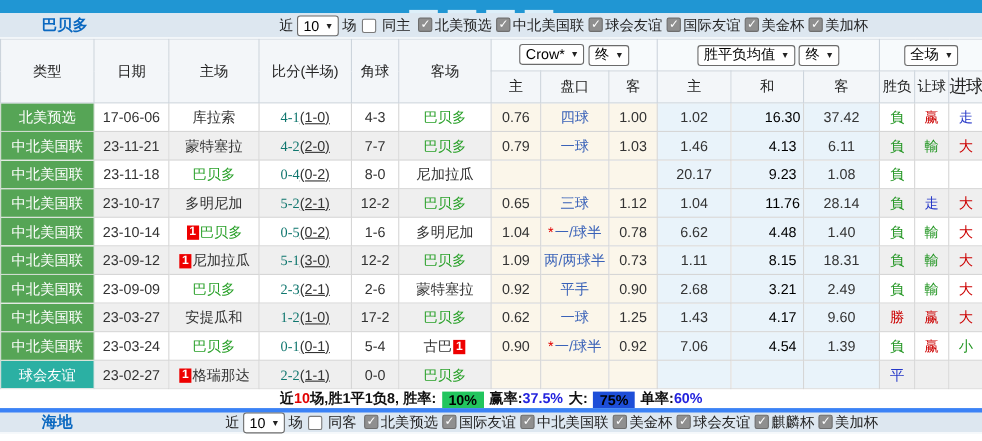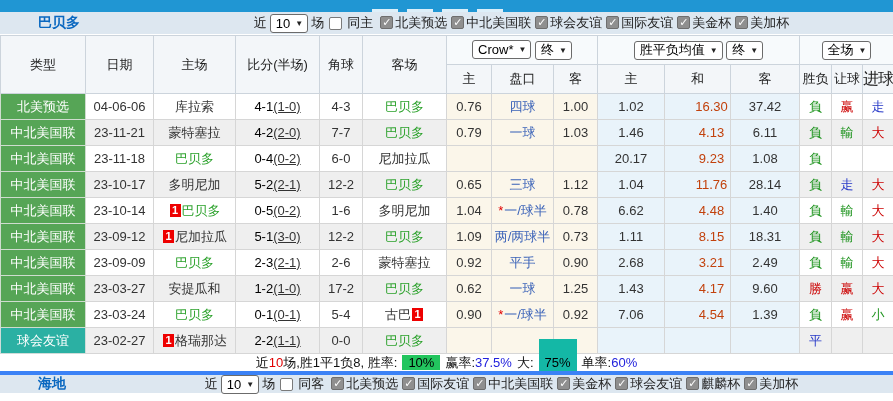--- a/index.html
+++ b/index.html
@@ -29,36 +29,36 @@
   th,td { border:1px solid #ccd4dc; padding:0; text-align:center; overflow:hidden; white-space:nowrap; }
   thead th { background:#f3f6f9; font-weight:normal; color:#222; height:29px; }
   thead .narrow { font-size:16px; letter-spacing:-1px; }
   .selcell { background:#f7fafc; }
   tbody td { height:26px; color:#333; background:#fff; border-color:#d6d6d6; }
   tr.alt td.plain { background:#efefef; }
   td.cream { background:#fbf6ea; }
   td.blue  { background:#e9f3fa; }
   td.type-green { background:#56a556; color:#fff; border-color:#cfdccf; }
   td.type-teal  { background:#2bb0a3; color:#fff; border-color:#cfdcd9; }
-  .ft { color:#000000; }
+  .ft { color:#0f766e;font-family:Liberation Serif, serif; }
   .ht { color:#333;text-decoration:underline; }
   .hl { color:#2aa12a; }
   .handi { color:#3a62b8; }
   .star { color:#e10000; margin-right:1px; }
   .rb { display:inline-block; background:#ee0000; color:#fff; font-size:11px; font-weight:bold; line-height:13px; width:11px; height:13px; vertical-align:1px; margin:0 1px; }
   .t-red { color:#cc0000; }
   .t-green { color:#1f941f; }
   .t-blue { color:#2638c8; }
-  .avgdraw { color:#c2410c;padding-left:28px; }
-  
-  .summary { height:17px; display:flex; align-items:center; justify-content:center; gap:5px; background:#fff; font-size:13px; color:#111; }
+  .avgdraw { color:#000000;padding-left:28px; }
+  
+  .summary { height:17px; display:flex; align-items:flex-end; justify-content:center; gap:5px; background:#fff; font-size:13px; color:#111;font-weight:bold; }
   .summary .num-red { color:#e10000; }
   .summary .v-blue { color:#2222dd; }
   .badge-g { background:#22c55e; color:#000; padding:0 6px; }
-  .badge-r { background:#14b8a6; color:#000; padding:16px 6px; }
+  .badge-r { background:#1d4ed8; color:#000; padding:0 6px; }
   
   .fbar.footer { height:23px; border-top:4px solid #3b82f6; }
 </style>
 </head>
 <body>
 
 <div class="topbar">
   <div class="clipbars">
       <span></span>
       <span></span>
@@ -161,21 +161,21 @@
       <th>和</th>
       <th>客</th>
       <th>胜负</th>
       <th>让球</th>
       <th class="narrow">进球数</th>
     </tr>
   </thead>
   <tbody>
       <tr>
     <td class="type-green">北美预选</td>
-    <td class="plain">04-06-06</td>
+    <td class="plain">17-06-06</td>
     <td class="plain"><span>库拉索</span></td>
     <td class="plain"><span class="ft">4-1</span><span class="ht">(1-0)</span></td>
     <td class="plain">4-3</td>
     <td class="plain"><span class="hl">巴贝多</span></td>
     <td class="cream">0.76</td>
     <td class="cream handi"><span>四球</span></td>
     <td class="cream">1.00</td>
     <td class="blue">1.02</td>
     <td class="blue avgdraw">16.30</td>
     <td class="blue">37.42</td>
@@ -198,21 +198,21 @@
     <td class="blue">6.11</td>
     <td class="plain t-green">負</td>
     <td class="plain t-green">輸</td>
     <td class="plain t-red">大</td>
   </tr>
       <tr>
     <td class="type-green">中北美国联</td>
     <td class="plain">23-11-18</td>
     <td class="plain"><span class="hl">巴贝多</span></td>
     <td class="plain"><span class="ft">0-4</span><span class="ht">(0-2)</span></td>
-    <td class="plain">6-0</td>
+    <td class="plain">8-0</td>
     <td class="plain"><span>尼加拉瓜</span></td>
     <td class="cream"></td>
     <td class="cream handi"><span></span></td>
     <td class="cream"></td>
     <td class="blue">20.17</td>
     <td class="blue avgdraw">9.23</td>
     <td class="blue">1.08</td>
     <td class="plain t-green">負</td>
     <td class="plain"></td>
     <td class="plain"></td>

